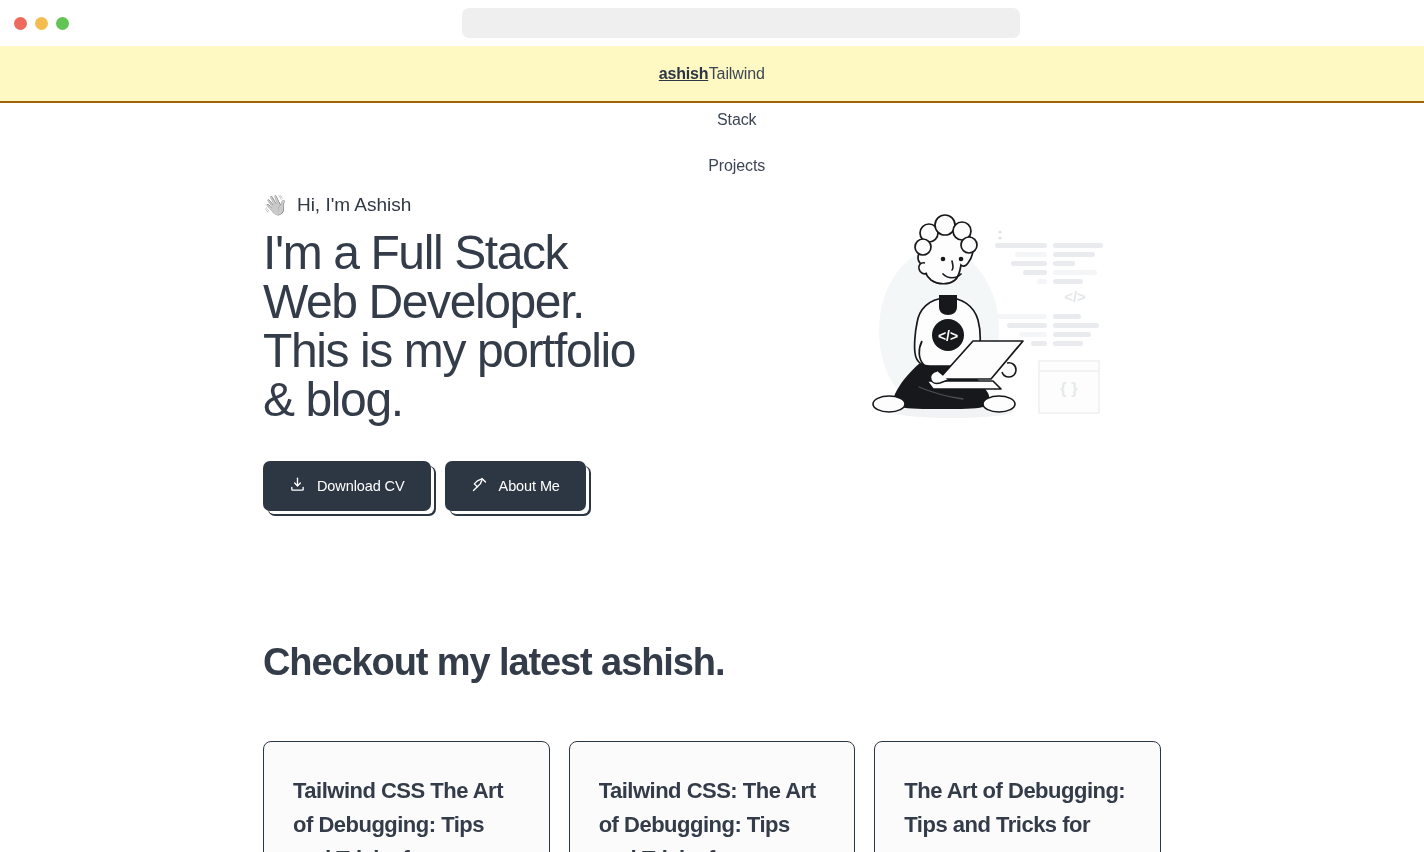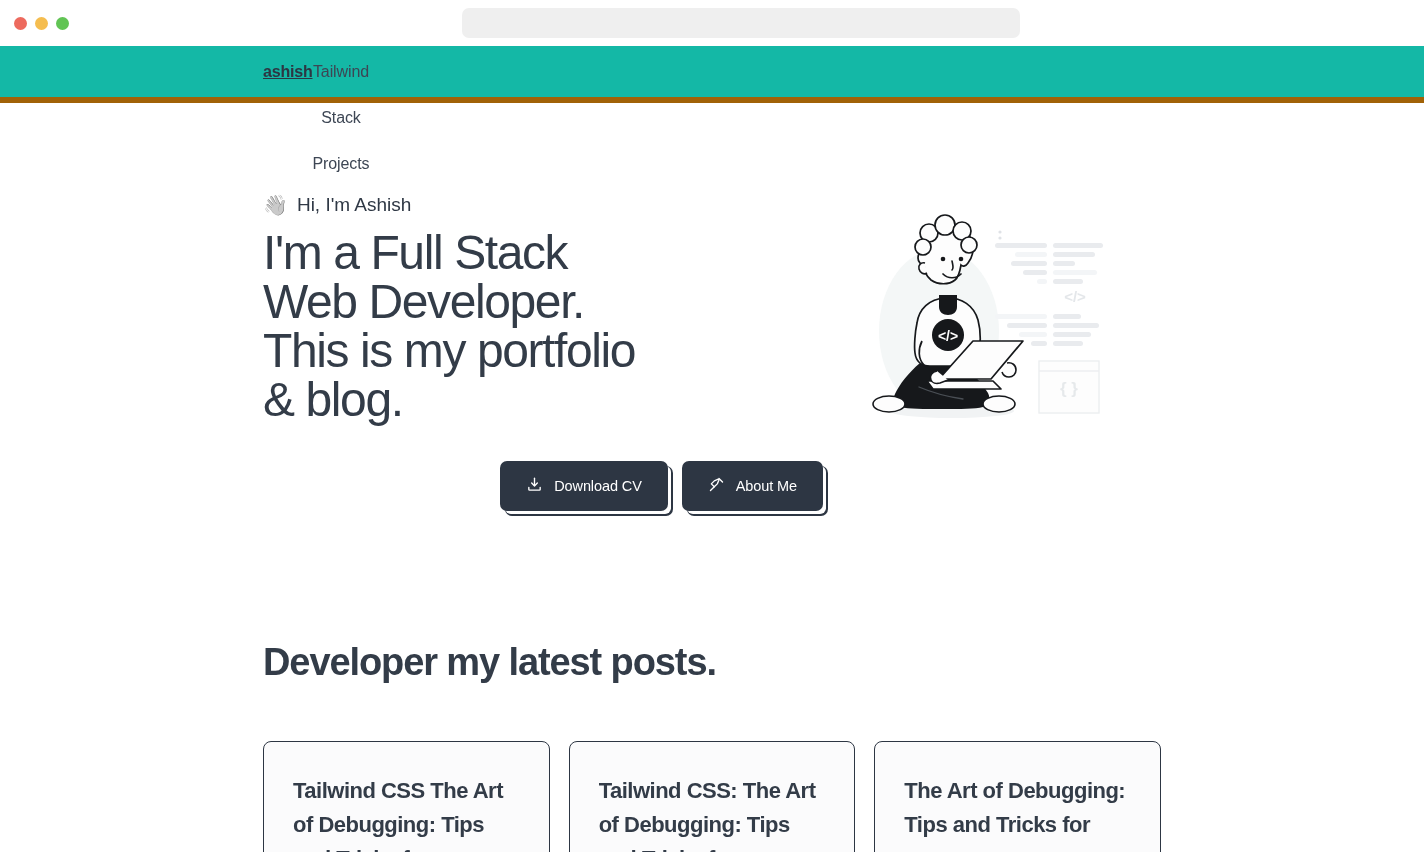--- a/index.html
+++ b/index.html
@@ -34,26 +34,26 @@
     top: 8px;
     width: 558px;
     height: 30px;
     background: #efefef;
     border-radius: 7px;
   }
 
   
   .site-header {
     height: 57px;
-    background: #14b8a6;
-    border-bottom: 6px solid #a16207;
+    background: #fef9c3;
+    border-bottom: 2px solid #a16207;
     display: flex;
     align-items: center;
     padding: 0 263px;
-    justify-content: flex-start;
+    justify-content: center;
   }
   .brand {
     font-size: 16px;
     font-weight: 700;
     color: #2d3643;
     letter-spacing: -0.2px;
   }
   .nav { display: flex; align-items: center; gap: 28px; flex-direction: column; }
   .nav-link {
     font-size: 16px;
@@ -88,21 +88,20 @@
     font-weight: 400;
     color: #333c48;
     letter-spacing: -1.4px;
     white-space: pre-line;
   }
 
   .cta-row {
     display: flex;
     gap: 14px;
     margin-top: 36px;
-    justify-content: flex-end;
   }
   .btn {
     position: relative;
     display: inline-flex;
     align-items: center;
     gap: 11px;
     background: #2d3643;
     color: #ffffff;
     font-size: 14.5px;
     padding: 15px 26px;
@@ -293,21 +292,21 @@
         <path d="M72 168l34-38h50l-32 38z" fill="#fdfdfd" stroke="#16181b" stroke-width="1.7" stroke-linejoin="round"></path>
         <path d="M60 170h66l8 8H66z" fill="#fdfdfd" stroke="#16181b" stroke-width="1.7" stroke-linejoin="round"></path>
 
         <path d="M70 160c-5 1-8 5-6 9 1 3 5 4 9 3l8-3" fill="#fdfdfd" stroke="#16181b" stroke-width="1.6"></path>
         <path d="M140 152c5-1 9 2 9 7 0 4-3 7-7 7-3 0-6-2-7-5" fill="#fdfdfd" stroke="#16181b" stroke-width="1.6"></path>
       </svg>
     </div>
   </section>
 
   <section class="posts-section">
-    <h2 class="posts-title">Developer my latest posts.</h2>
+    <h2 class="posts-title">Checkout my latest ashish.</h2>
 
     <div class="posts-grid">
       <article class="post-card">
         <h3 class="post-card-title">Tailwind CSS The Art of Debugging: Tips and Tricks for</h3>
       </article>
       <article class="post-card">
         <h3 class="post-card-title">Tailwind CSS: The Art of Debugging: Tips and Tricks for</h3>
       </article>
       <article class="post-card">
         <h3 class="post-card-title">The Art of Debugging: Tips and Tricks for</h3>

